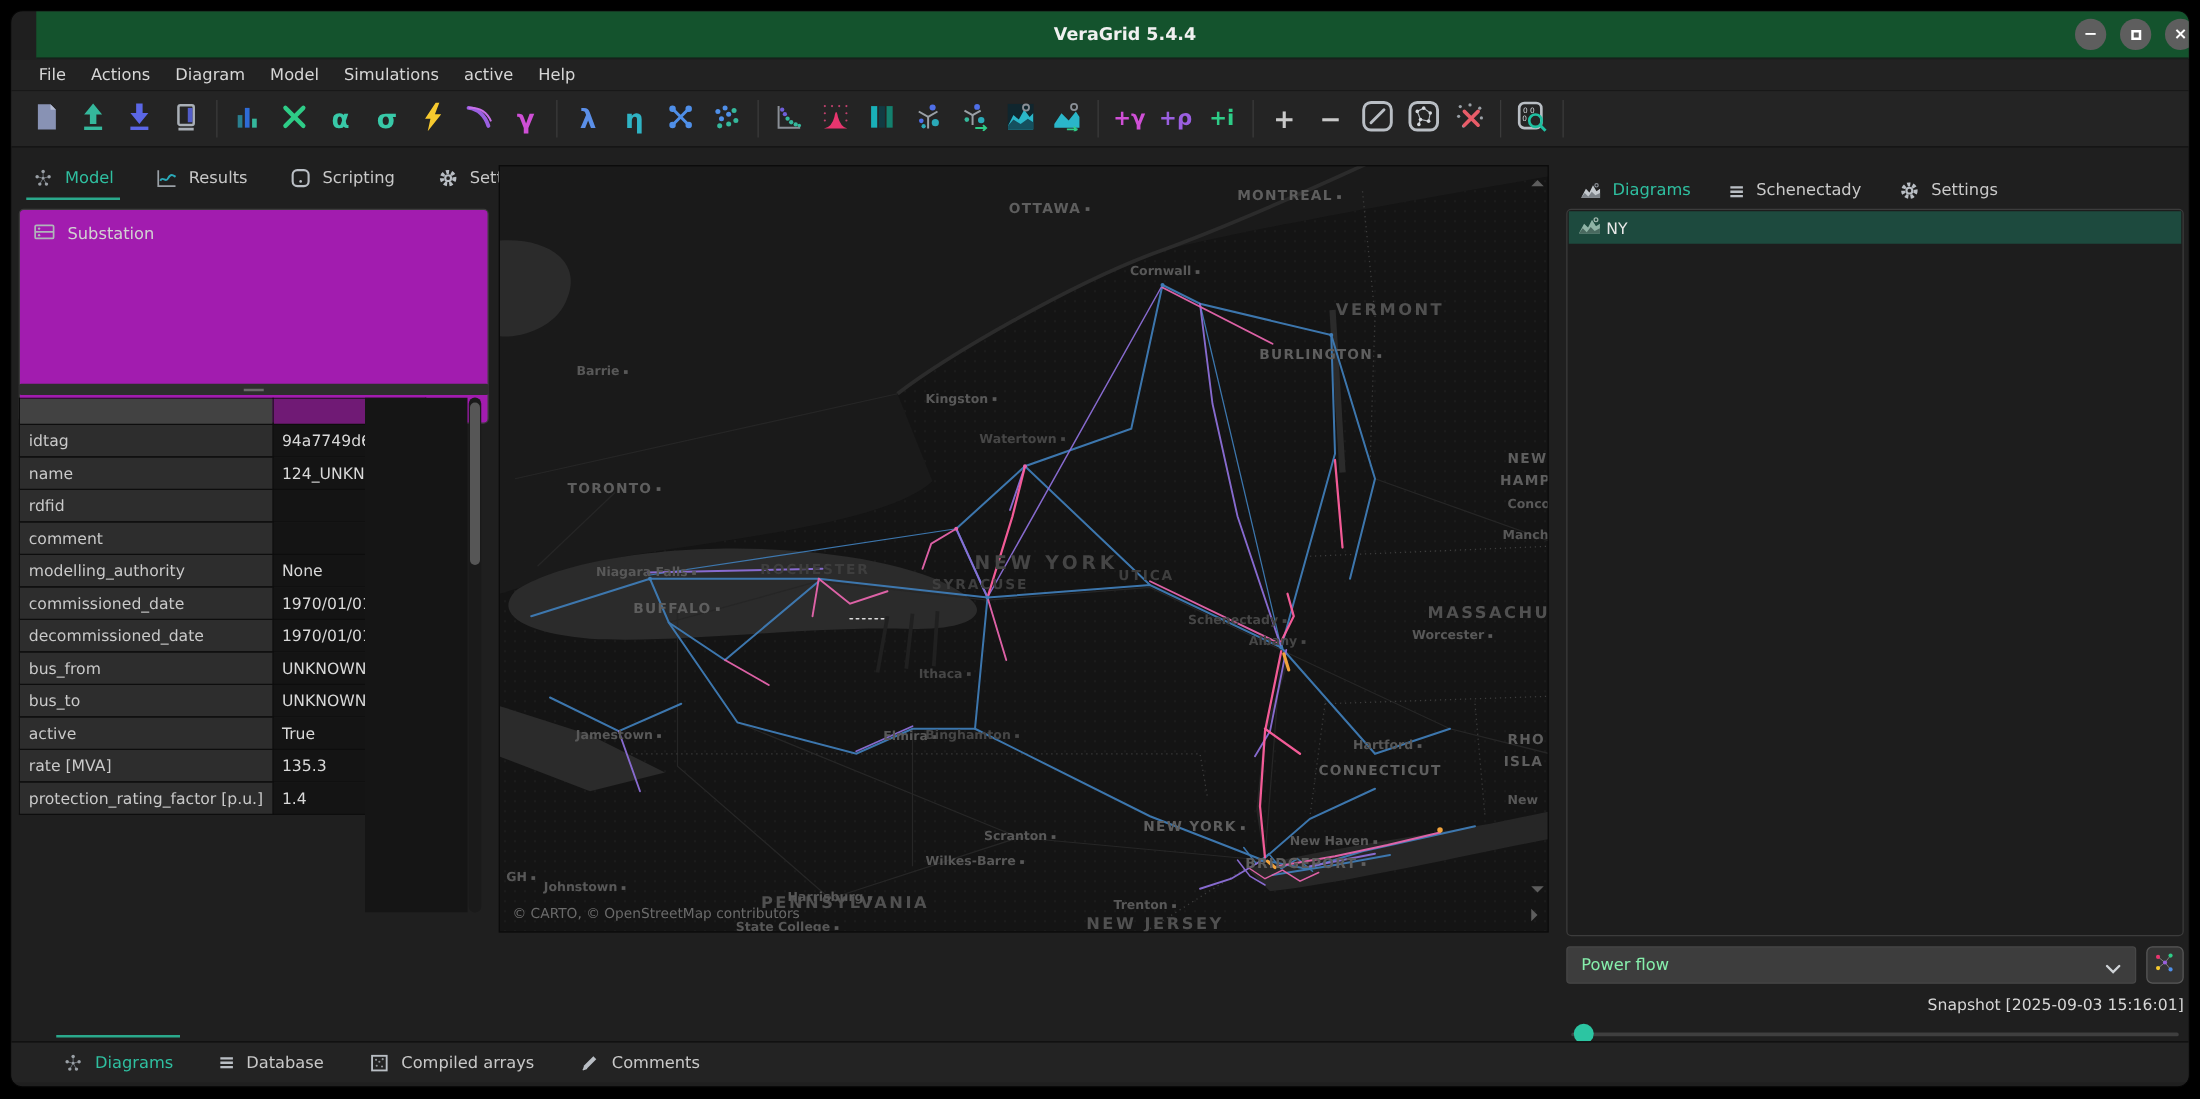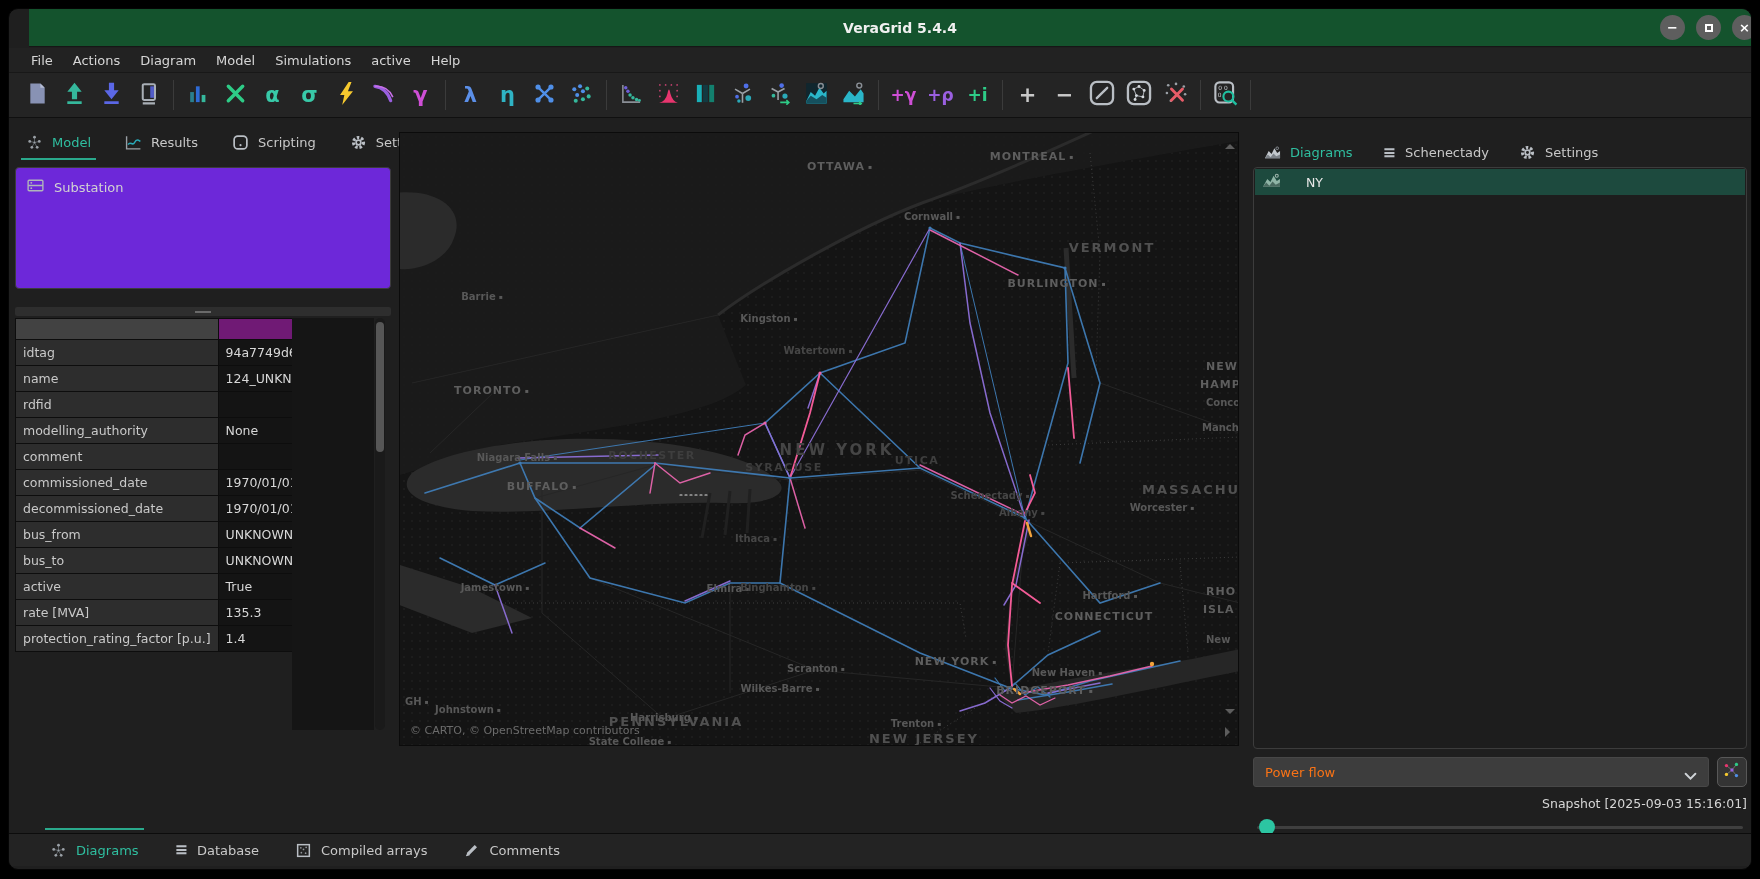--- a/index.html
+++ b/index.html
@@ -31,21 +31,21 @@
   .tab { display:flex; align-items:center; gap:9px; color:#c8c8c8; font-size:13px; padding:7px 3px; position:relative; }
   .tab .ticon { display:flex; align-items:center; }
   .tab .ticon svg { width:17px; height:17px; }
   .tab .tglyph { font-size:16px; font-weight:bold; color:#b9bec4; line-height:1; }
   .tab.active { color:#2fbfa0; }
   .tab.active::after { content:""; position:absolute; left:-2px; right:-2px; bottom:-2px; height:2px; background:#2aa98c; }
   .statusbar .tab.active::after { bottom:auto; top:-7px; }
 
   
   .left-tabs { position:absolute; left:14px; top:118px; }
-  .tree-box { position:absolute; left:6px; top:158px; width:376px; height:122px; border:1px solid #3c3c3c; border-radius:4px; background:#6d28d9; }
+  .tree-box { position:absolute; left:6px; top:158px; width:376px; height:172px; border:1px solid #3c3c3c; border-radius:4px; background:#a21caf; }
   .tree-row { display:flex; align-items:center; gap:9px; padding:9px 10px; color:#d2d2d2; font-size:13px; }
   .tree-row svg { width:19px; height:17px; }
   .splitter-h { position:absolute; left:6px; top:298px; width:376px; height:9px; background:#2e2e2e; border-radius:2px; display:flex; align-items:center; justify-content:center; }
   .splitter-h::after { content:""; width:16px; height:2px; background:#6a6a6a; }
 
   .prop-wrap { position:absolute; left:6px; top:309px; width:372px; height:412px; overflow:hidden; }
   .prop-table { border-collapse:collapse; table-layout:fixed; }
   .prop-table th, .prop-table td { border:1px solid #0d0d0d; font-weight:normal; font-size:12.5px; padding:0 7px; height:26px; overflow:hidden; white-space:nowrap; }
   .prop-table th { height:21px; background:#424242; color:#dcdcdc; }
   .prop-table td.k { width:182px; background:#2d2d2d; color:#c9c9c9; }
@@ -69,25 +69,25 @@
   .ml-townf { font-size:10px; fill:#464646; font-weight:bold; }
   .ml-capsmd{ font-size:11px; fill:#5e5e5e; font-weight:bold; letter-spacing:1px; }
   .ml-capsf { font-size:11px; fill:#3e3e3e; font-weight:bold; letter-spacing:1.5px; }
   .ml-capslg{ font-size:13px; fill:#505050; font-weight:bold; letter-spacing:2px; }
   .ml-state { font-size:15px; fill:#454545; font-weight:bold; letter-spacing:3px; }
 
   
   .right-tabs { position:absolute; left:1252px; top:128px; }
   .right-tabs .tabs { gap:24px; }
   .diagram-box { position:absolute; left:1244px; top:158px; width:494px; height:582px; border:1px solid #3c3c3c; border-radius:4px; background:#1d1d1d; overflow:hidden; }
-  .diagram-row { display:flex; align-items:center; gap:25px; height:26px; margin:1px; padding-left:7px; background:#1d4a3e; color:#e8e8e8; font-size:12.5px; }
+  .diagram-row { display:flex; align-items:center; gap:4px; height:26px; margin:1px; padding-left:7px; background:#1d4a3e; color:#e8e8e8; font-size:12.5px; }
   .diagram-row svg { width:19px; height:15px; }
 
   .sim-row { position:absolute; left:1244px; top:748px; width:494px; height:30px; display:flex; gap:8px; }
-  .select { flex:1; background:#3d3d3d; border:1px solid #474747; border-radius:3px; display:flex; align-items:center; color:#f97316; font-size:13px; padding:0 11px; position:relative; }
+  .select { flex:1; background:#3d3d3d; border:1px solid #474747; border-radius:3px; display:flex; align-items:center; color:#86efac; font-size:13px; padding:0 11px; position:relative; }
   .select .chev { position:absolute; right:11px; top:11px; }
   .select .chev svg { width:13px; height:9px; }
   .icon-btn { width:30px; height:30px; background:#343434; border:1px solid #585858; border-radius:5px; display:flex; align-items:center; justify-content:center; }
   .icon-btn svg { width:20px; height:20px; }
 
   .snapshot { position:absolute; left:1244px; top:787px; width:494px; text-align:right; color:#d6d6d6; font-size:12.5px; }
   .slider { position:absolute; left:1248px; top:808px; width:486px; height:20px; }
   .slider .track { position:absolute; left:0; right:0; top:9px; height:3px; background:#3f3f3f; border-radius:2px; }
   .slider .handle { position:absolute; left:2px; top:2px; width:16px; height:16px; border-radius:50%; background:#2cc5a2; }
 
@@ -450,26 +450,26 @@
           </tr>
           <tr>
             <td class="k">name</td>
             <td class="v">124_UNKNOW…</td>
           </tr>
           <tr>
             <td class="k">rdfid</td>
             <td class="v"></td>
           </tr>
           <tr>
+            <td class="k">comment</td>
+            <td class="v"></td>
+          </tr>
+          <tr>
             <td class="k">modelling_authority</td>
             <td class="v">None</td>
-          </tr>
-          <tr>
-            <td class="k">comment</td>
-            <td class="v"></td>
           </tr>
           <tr>
             <td class="k">commissioned_date</td>
             <td class="v">1970/01/01</td>
           </tr>
           <tr>
             <td class="k">decommissioned_date</td>
             <td class="v">1970/01/01</td>
           </tr>
           <tr>

